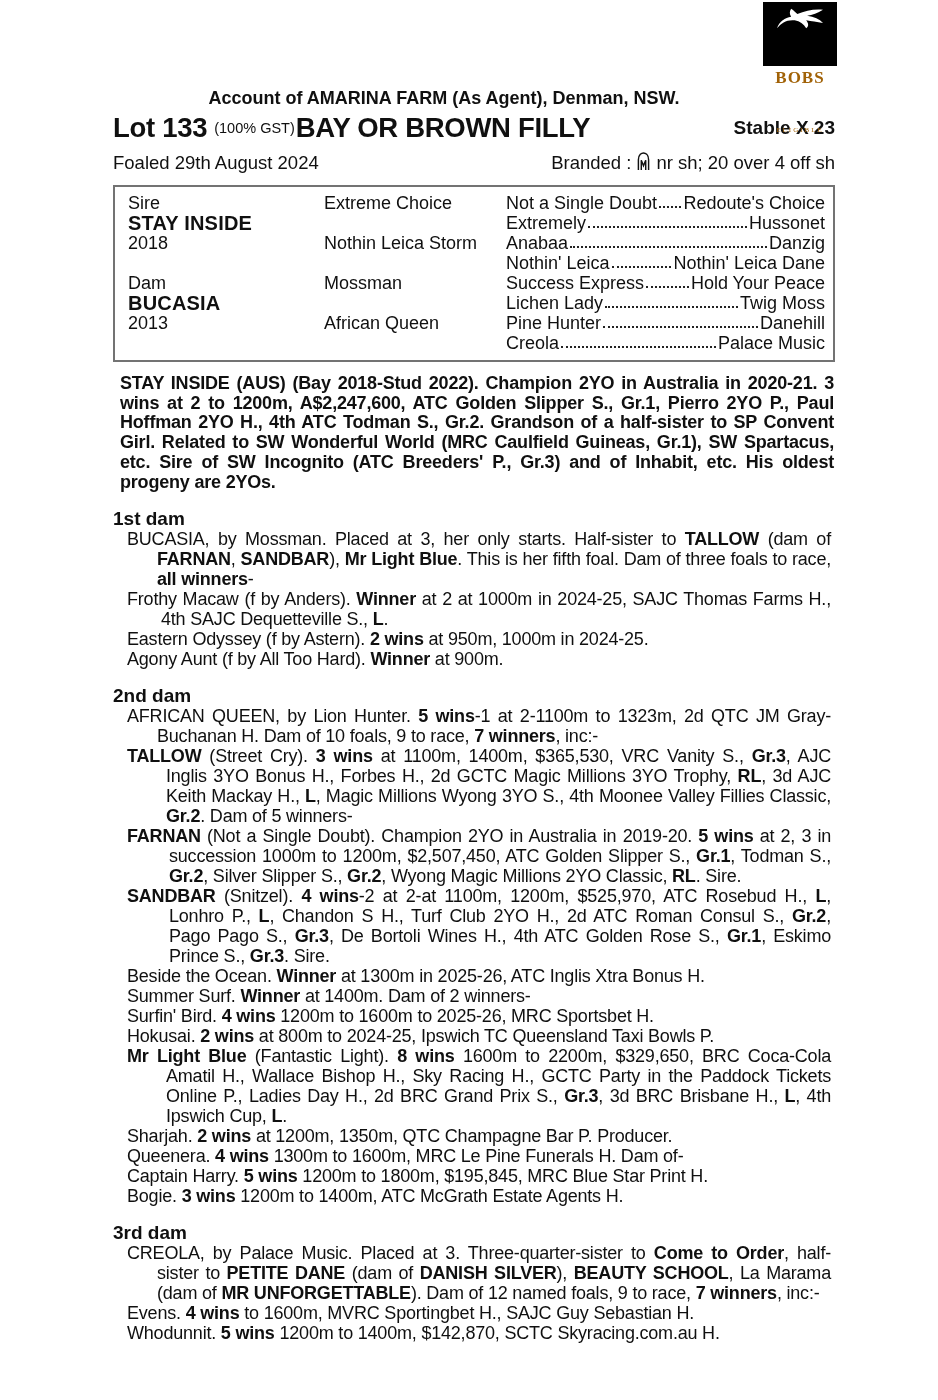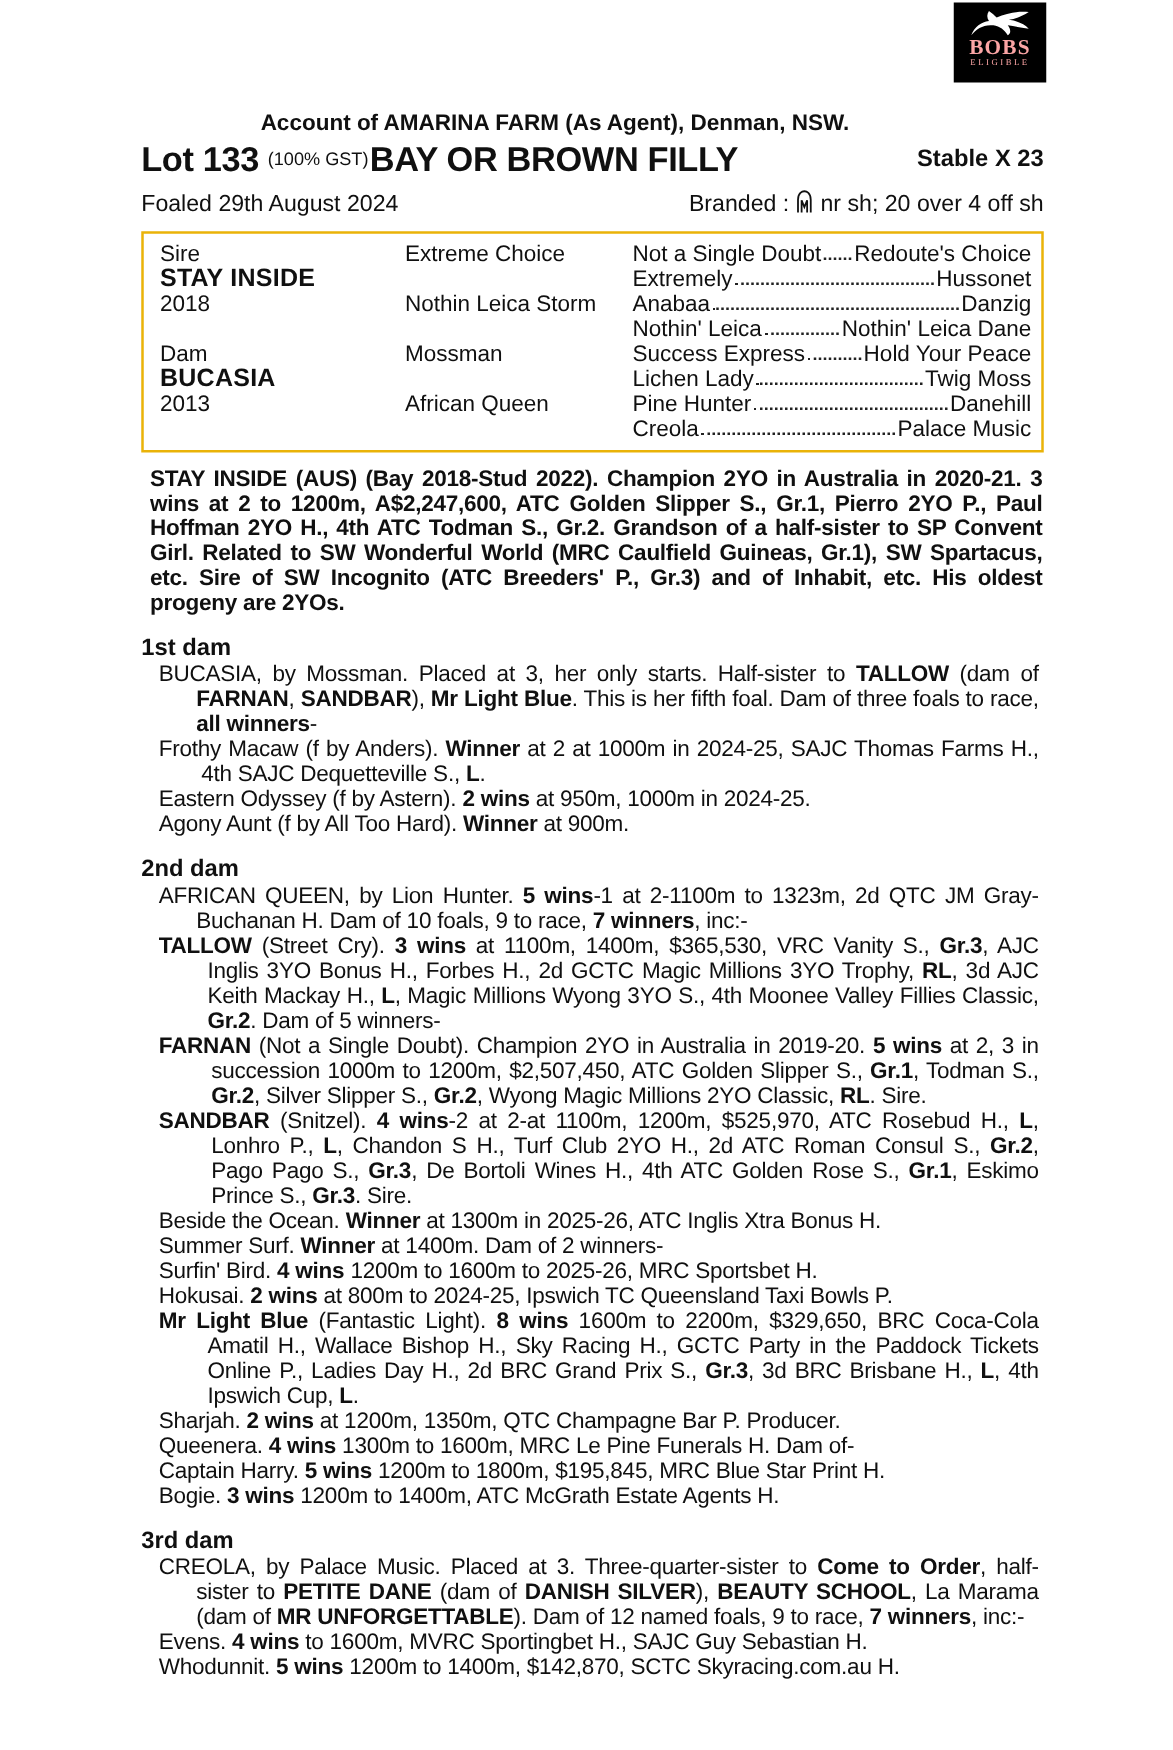--- a/index.html
+++ b/index.html
@@ -1,37 +1,37 @@
 <!DOCTYPE html>
 <html><head>
 <meta charset="utf-8">
 <style>
   html,body{margin:0;padding:0;background:#fff;}
   .page{width:938px;height:1400px;position:relative;overflow:hidden;background:#fff;
         font-family:"Liberation Sans",sans-serif;color:#101010;}
   .content{margin:0 103px 0 113px;position:relative;padding-top:60px;}
 
   
-  .bobs{position:absolute;top:2px;right:-2px;width:74px;height:64px;background:#000;color:#fca5a5;
-        text-align:center;display:flex;flex-direction:column;align-items:center;justify-content:flex-start;}
+  .bobs{position:absolute;top:2px;right:-2px;width:74px;height:64px;background:#000;color:#a16207;
+        text-align:center;display:flex;flex-direction:column;align-items:center;justify-content:flex-start;gap:40px;}
   .bobs svg{margin-top:5px;display:block;}
   .bobs-word{font-family:"Liberation Serif",serif;font-size:17px;line-height:16px;letter-spacing:1px;font-weight:bold;}
   .bobs-sub{font-family:"Liberation Serif",serif;font-size:7px;line-height:9px;letter-spacing:2px;}
   .account{text-align:center;font-weight:bold;font-size:18px;line-height:20px;margin-top:28px;padding-right:60px;}
   .lot-line{display:flex;align-items:center;margin-top:4px;}
   .lot-num{font-size:27.5px;font-weight:bold;letter-spacing:-0.3px;}
   .gst{font-size:14.5px;margin:0 1px 0 7px;}
   .lot-title{font-size:27.5px;font-weight:bold;letter-spacing:-0.3px;}
   .stable{margin-left:auto;font-size:19px;font-weight:bold;}
   .foaled-line{display:flex;justify-content:space-between;align-items:baseline;font-size:18.5px;line-height:22px;margin-top:6px;}
   .branded{display:inline-flex;align-items:flex-end;gap:4px;}
   .brand-mark{position:relative;top:2px;}
 
   
-  .pedbox{border:2px solid #eab308;margin-top:11px;padding:6px 8px 7px 13px;
+  .pedbox{border:2px solid #737373;margin-top:11px;padding:6px 8px 7px 13px;
           display:grid;grid-template-columns:196px 182px 1fr;grid-auto-rows:20px;
           font-size:18px;line-height:20px;}
   .pcell{white-space:nowrap;overflow:hidden;}
   .pname{font-weight:bold;font-size:20px;letter-spacing:0.2px;}
   .prow{display:flex;align-items:flex-end;line-height:20px;min-width:0;}
   .prow .l,.prow .r{white-space:nowrap;}
   .lead{flex:1;border-bottom:2px dotted #222;margin:0 2px 5px 2px;min-width:8px;}
 
   
   .sire-note{font-weight:bold;font-size:18px;line-height:19.7px;text-align:justify;

